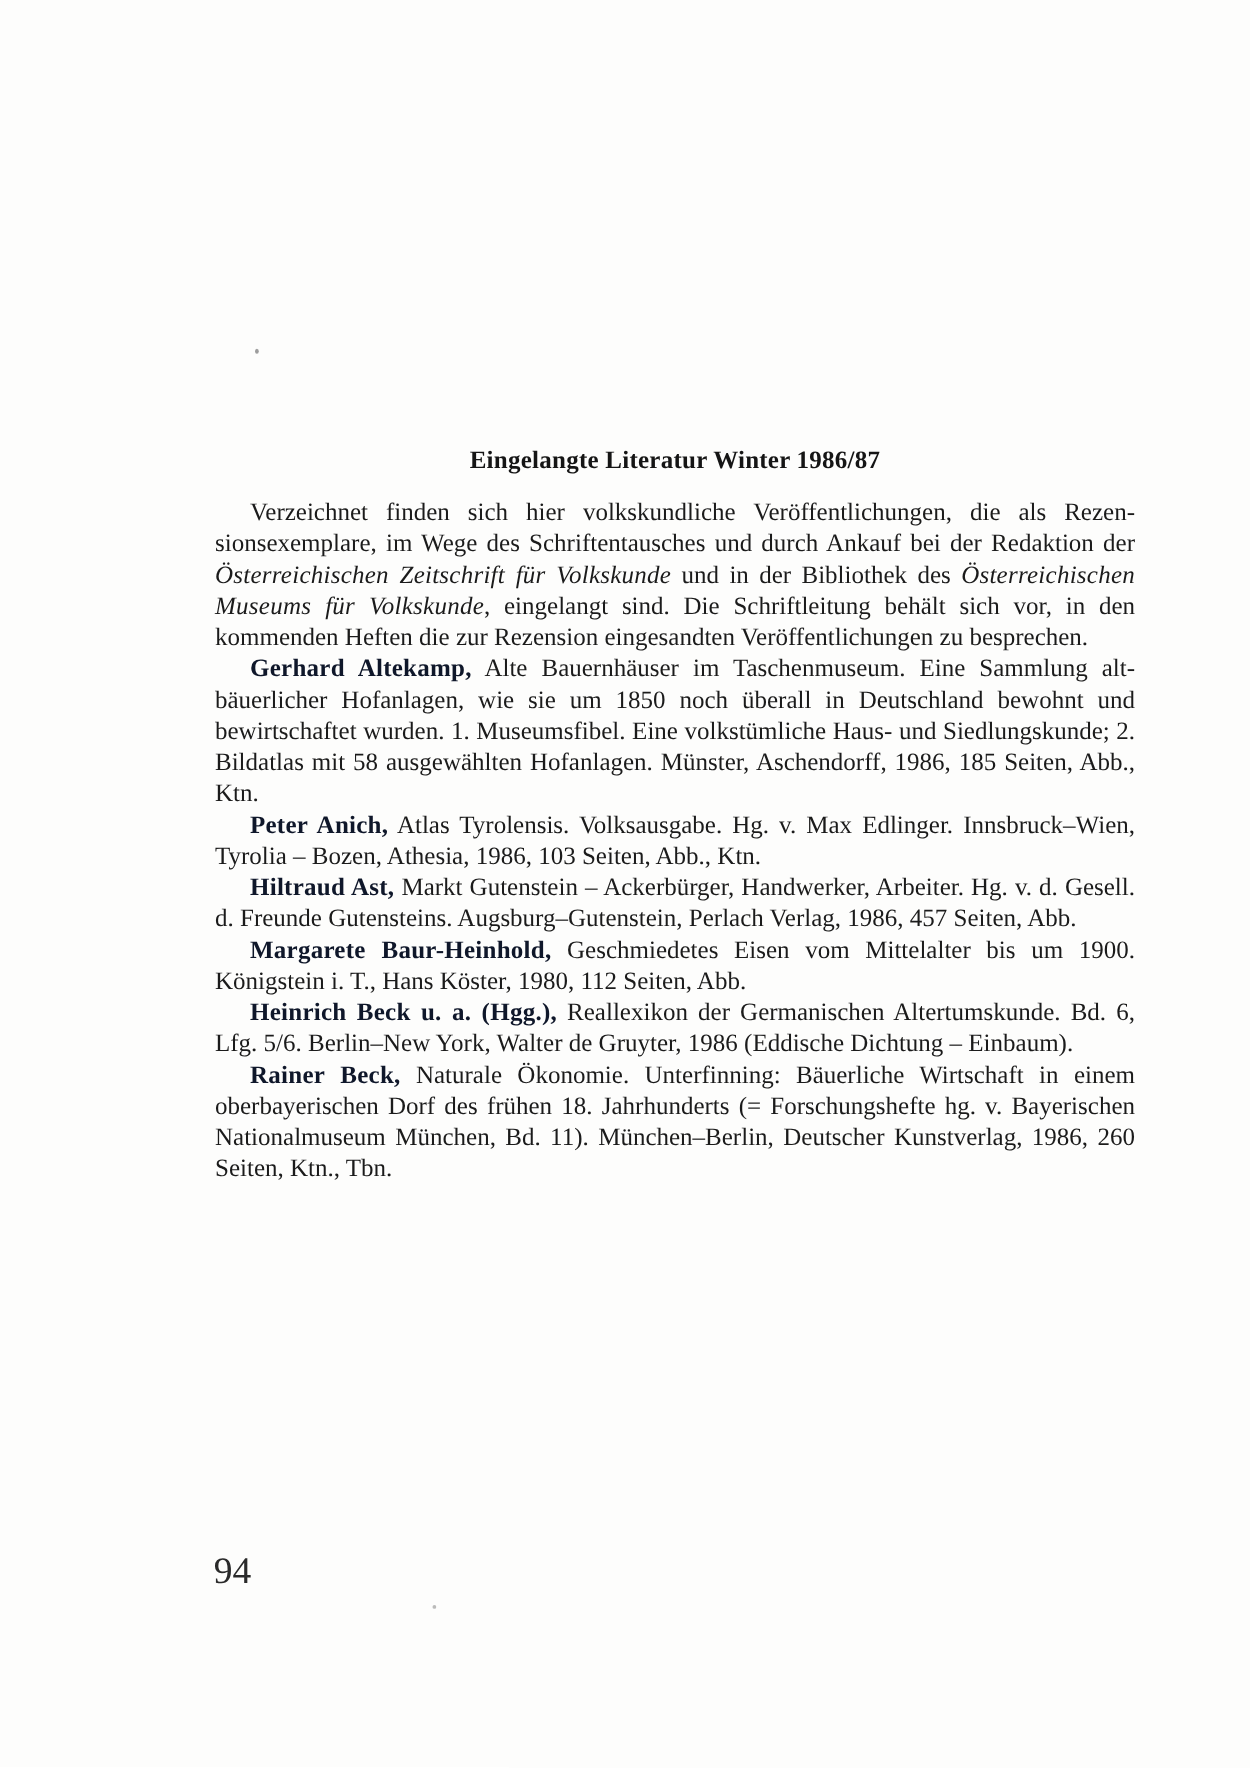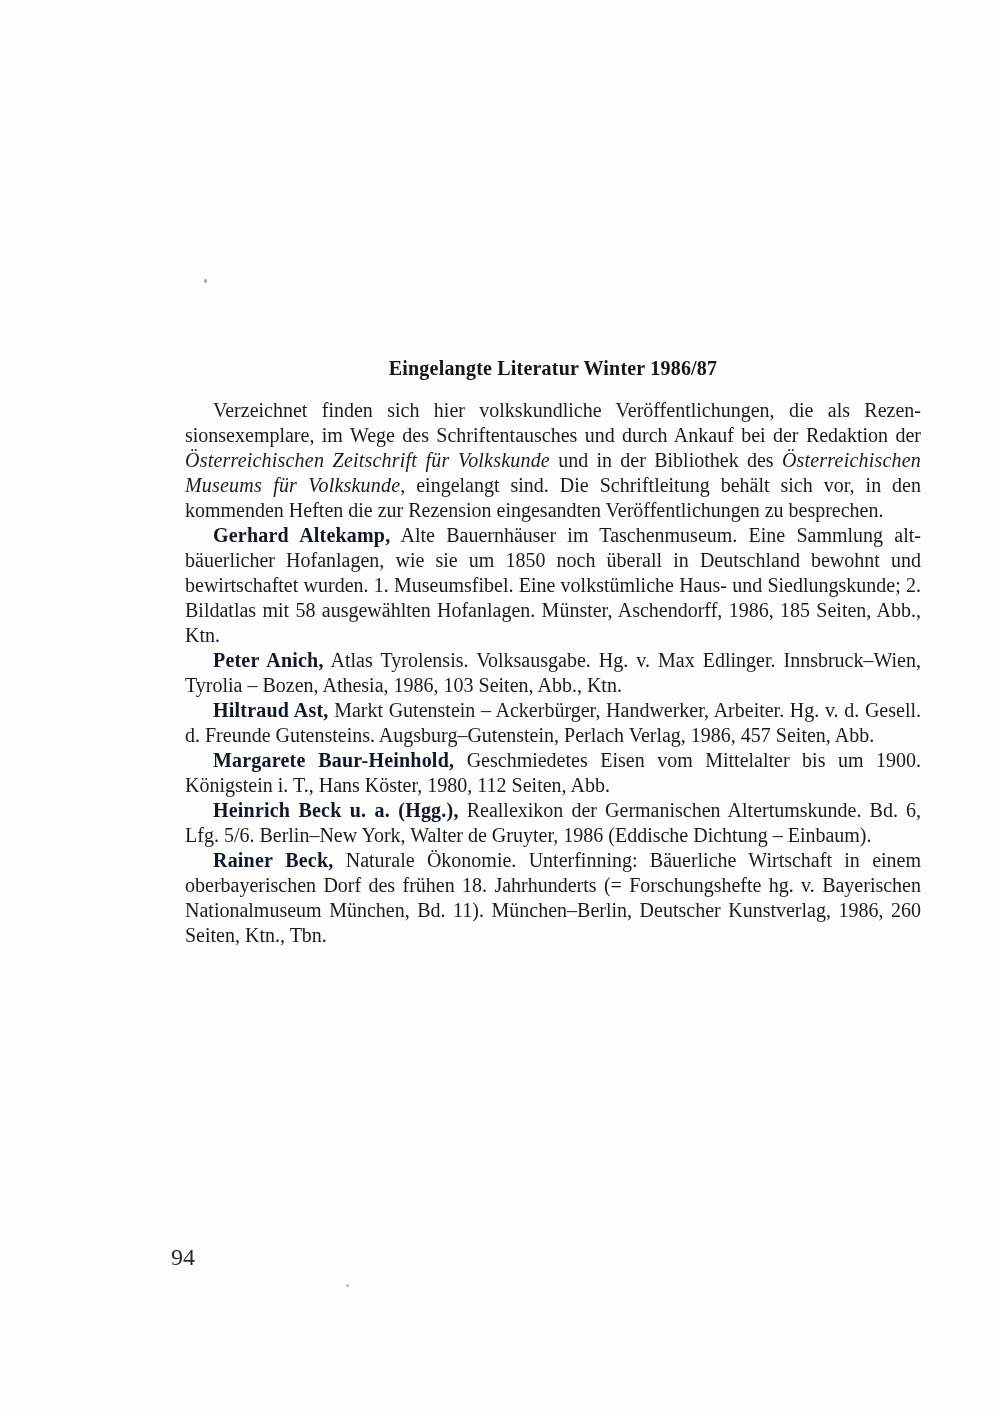--- a/index.html
+++ b/index.html
@@ -10,21 +10,20 @@
     background: #fdfdfc;
     font-family: "Liberation Serif", "DejaVu Serif", serif;
     color: #1b1b1b;
     overflow: hidden;
   }
   .text-block {
     position: absolute;
     left: 172px;
     top: 356px;
     width: 736px;
-    margin-left: 13px;
   }
   .title {
     font-size: 20px;
     line-height: 25px;
     font-weight: bold;
     text-align: center;
     margin: 0 0 17px 0;
     color: #151515;
     letter-spacing: 0.2px;
   }
@@ -35,21 +34,21 @@
     text-align: justify;
     text-indent: 28px;
     hyphens: manual;
   }
   .para b { color: #0f172a; letter-spacing: 0.2px; }
   .para i { letter-spacing: 0.2px; }
   .page-number {
     position: absolute;
     left: 171px;
     top: 1242px;
-    font-size: 24px;
+    font-size: 30px;
     line-height: 30px;
     color: #2a2a2a;
   }
   .speck {
     position: absolute;
     background: #6a6a6a;
     border-radius: 50%;
   }
   .speck.s1 { left: 204px; top: 279px; width: 3px; height: 4px; opacity: 0.65; }
   .speck.s2 { left: 346px; top: 1284px; width: 3px; height: 3px; opacity: 0.45; }

